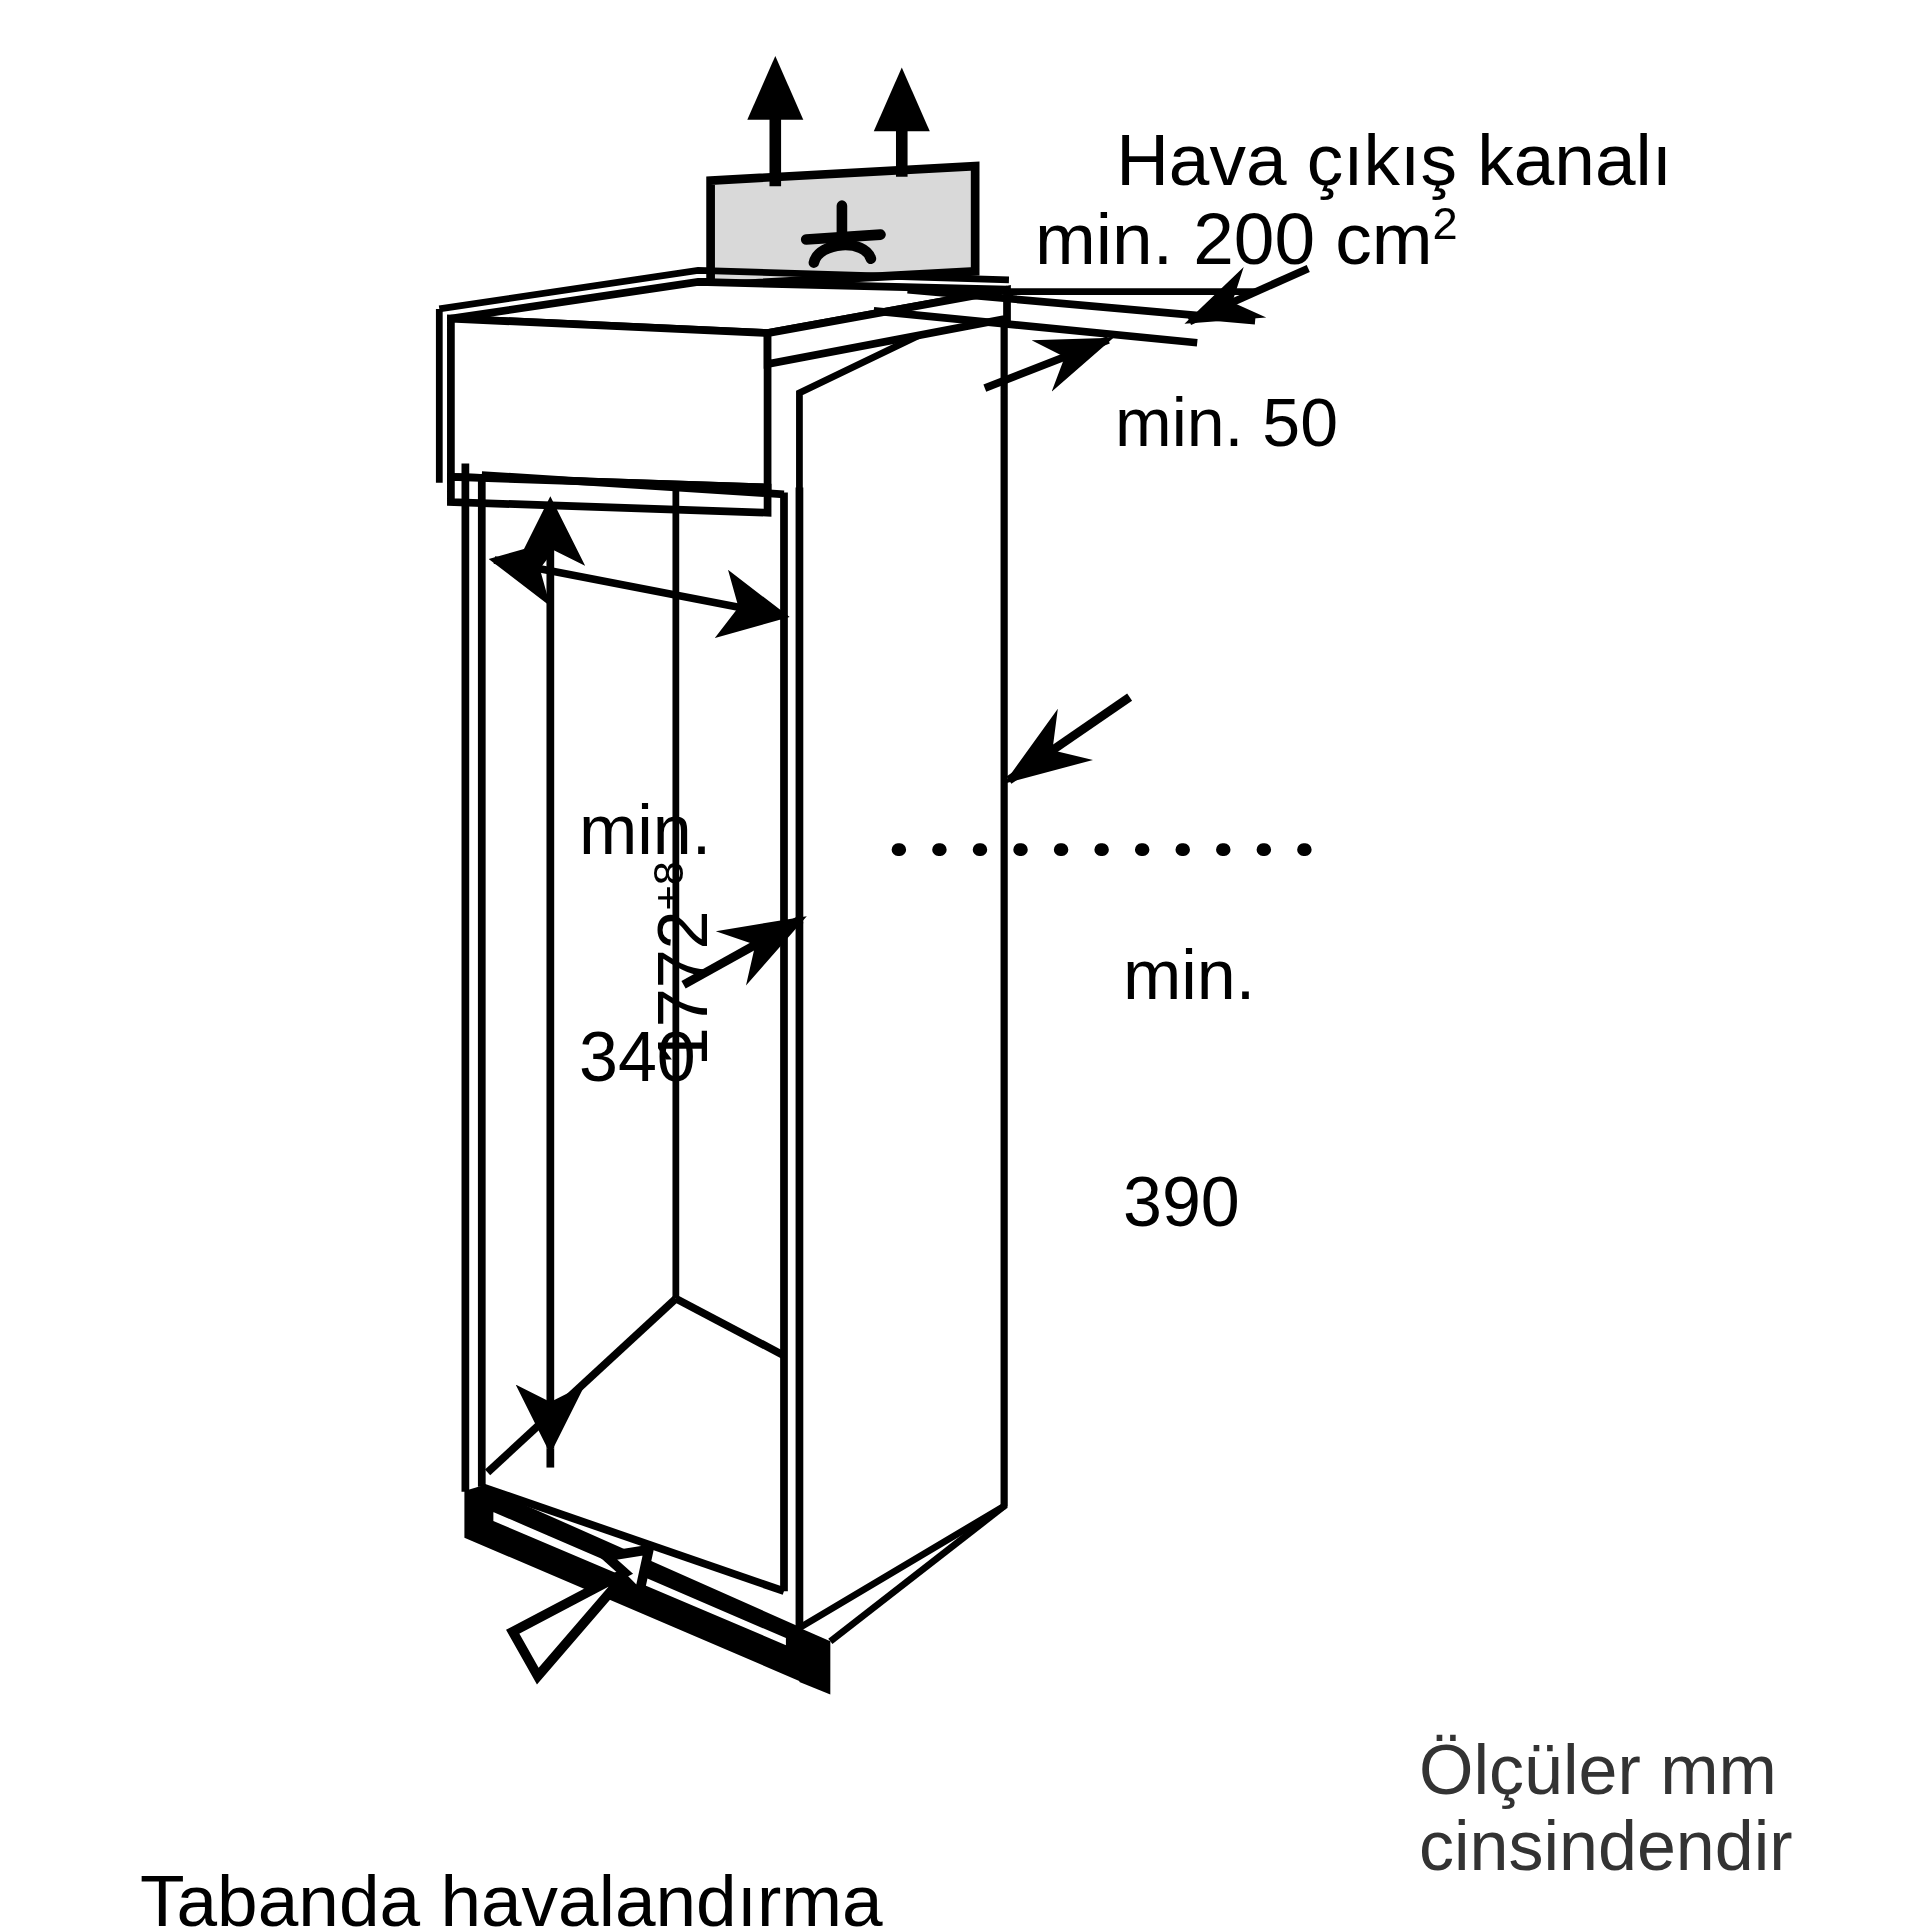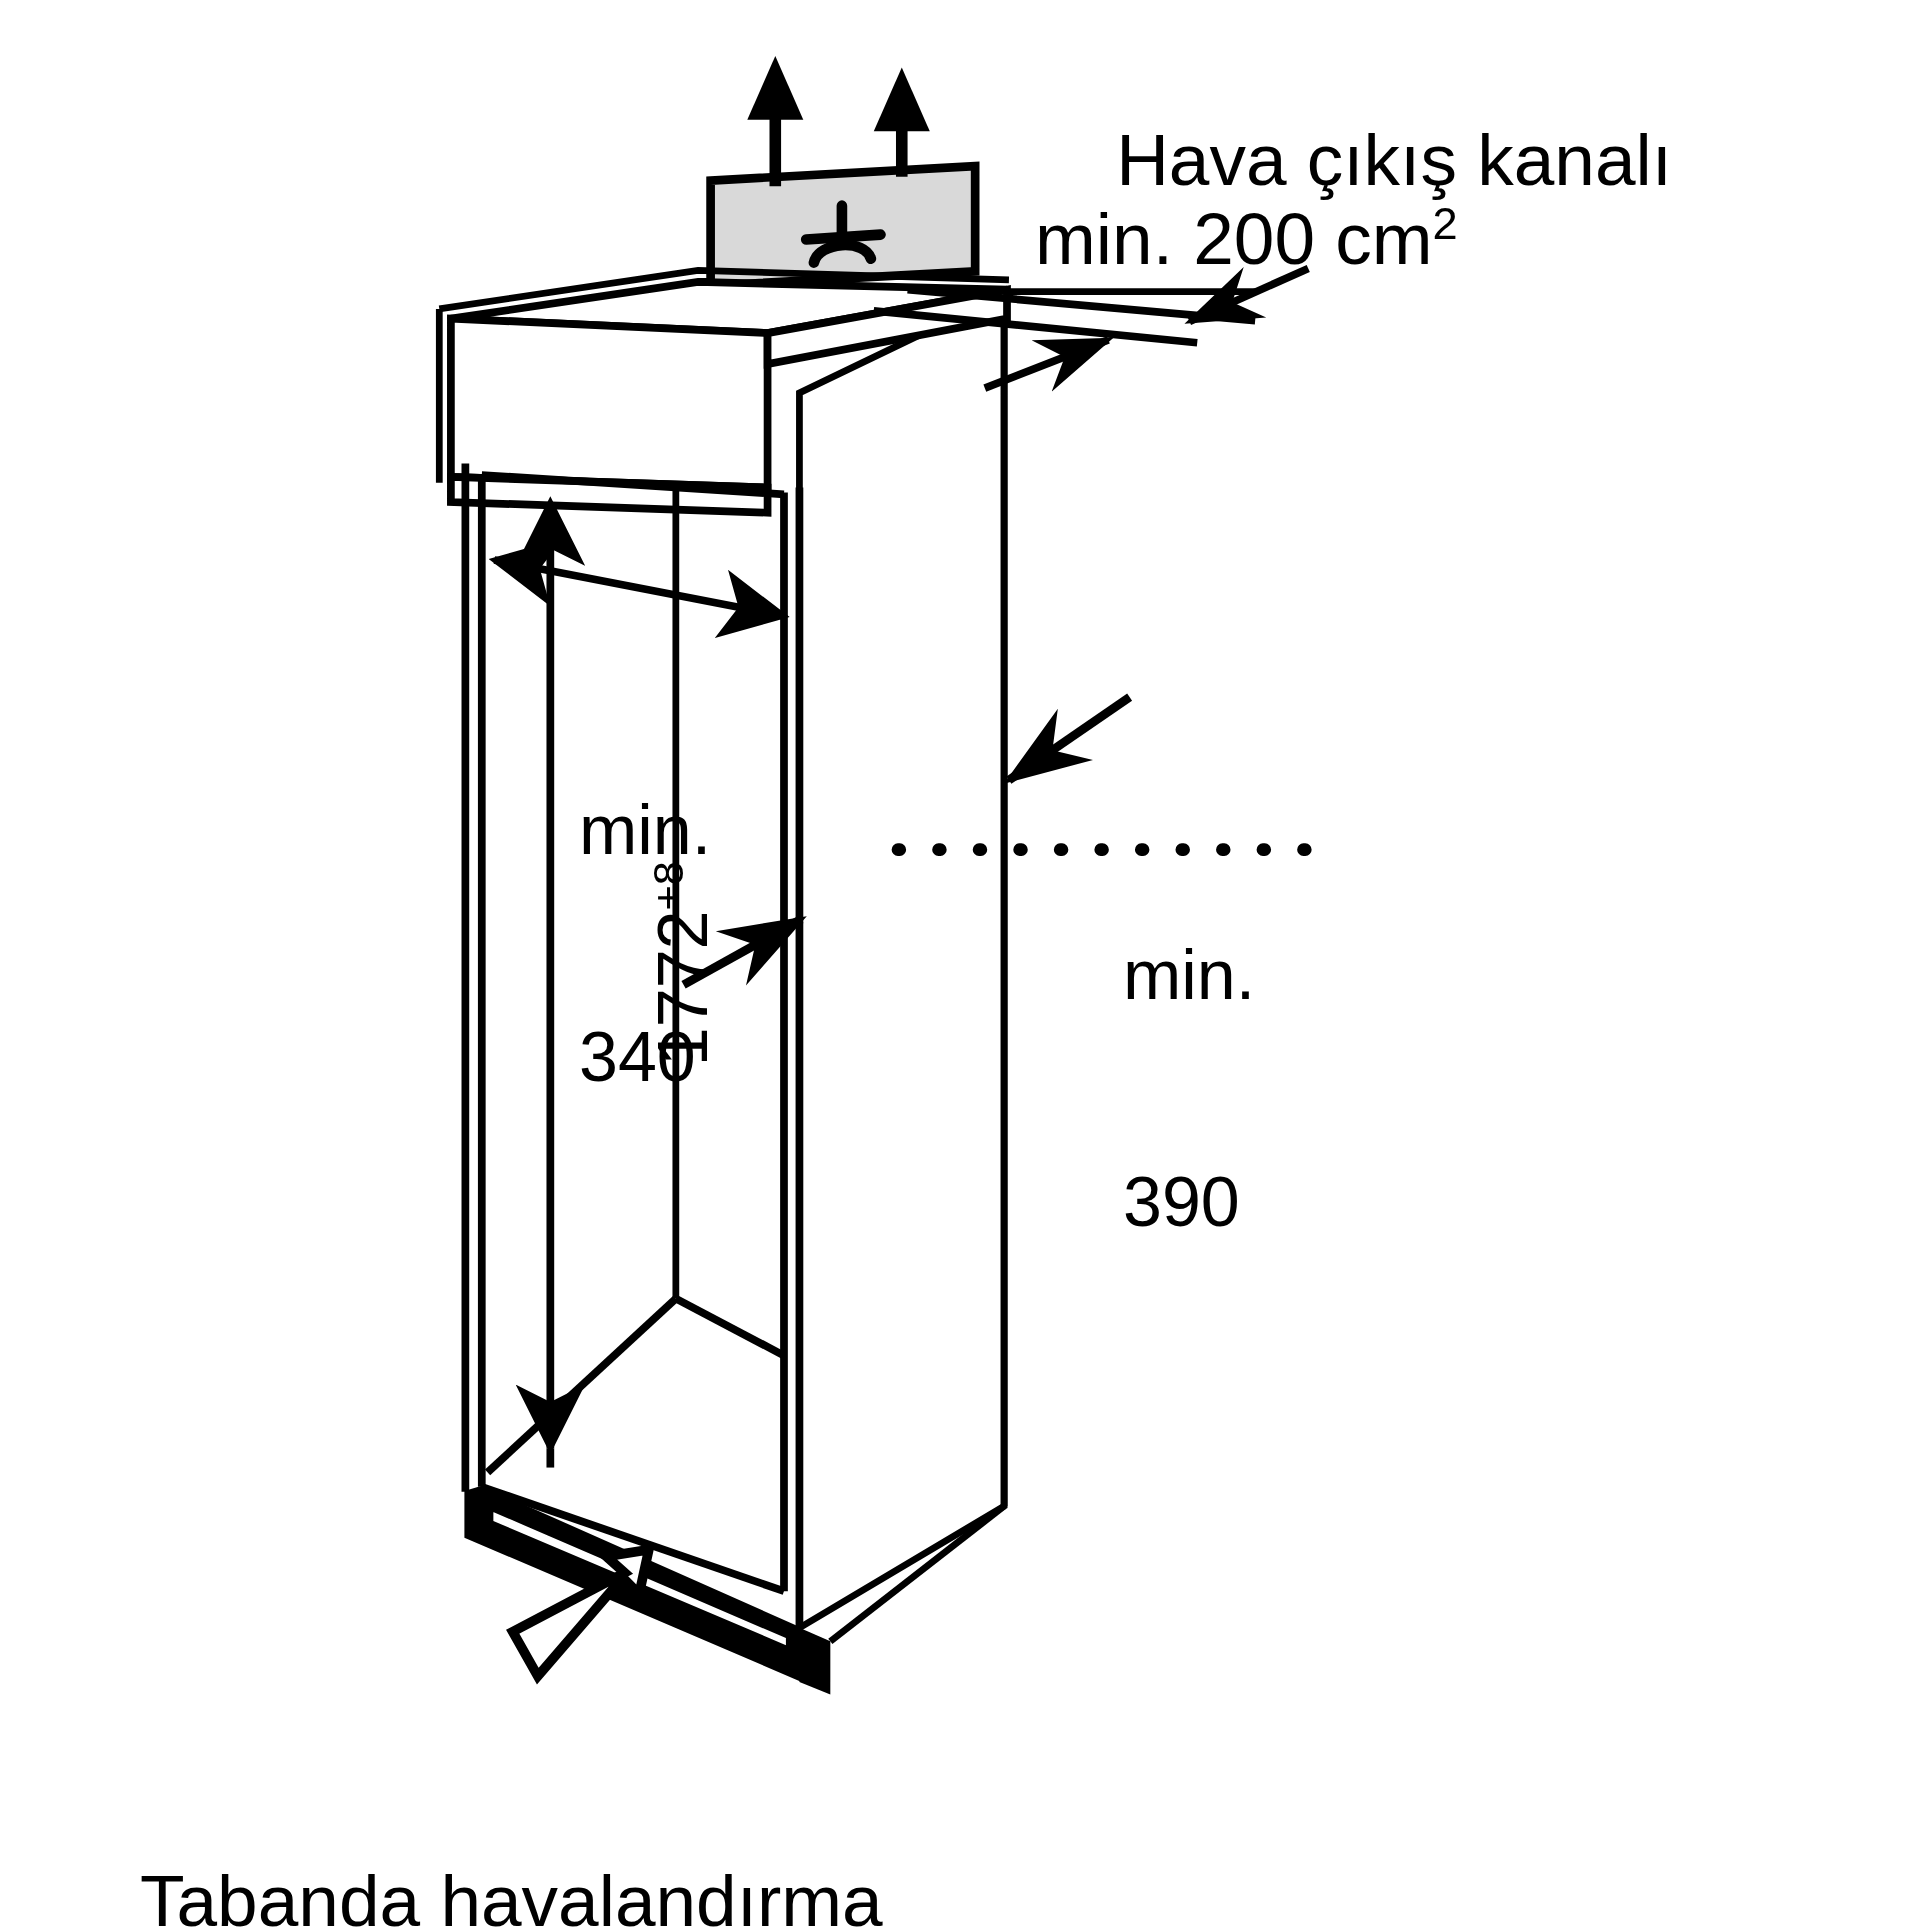--- a/index.html
+++ b/index.html
@@ -161,35 +161,38 @@
       <path d="M570 1500 L570 1520" stroke="#000" stroke-width="8"></path>
     </g>
 
   </svg>
 
   <div class="lbl" style="left:1035px;top:42px;font-size:73px;">
     <span>Hava çıkış kanalı
 min. 200 cm</span><span class="sup">2</span>
   </div>
 
+  <div class="lbl" style="left:1115px;top:386px;font-size:68px;">min. 50</div>
 
   <div class="lbl" style="left:579px;top:642px;font-size:70px;text-align:left;">
     <div>min.</div>
     <div>340</div>
   </div>
 
   <div class="lbl rot" style="left:570px;top:1144px;font-size:70px;transform:rotate(-90deg);">
     <span>1772</span><span class="sup">+8</span>
   </div>
 
   <div class="lbl" style="left:1123px;top:787px;font-size:70px;">
     <div>min.</div>
     <div>390</div>
   </div>
 
   <div class="lbl" style="left:140px;top:1704px;font-size:73px;">
     <div>Tabanda havalandırma</div>
     
   </div>
 
+  <div class="lbl gray" style="left:1419px;top:1733px;font-size:70px;">Ölçüler mm
+cinsindendir</div>
 
 </div>
 
 
 </body></html>

